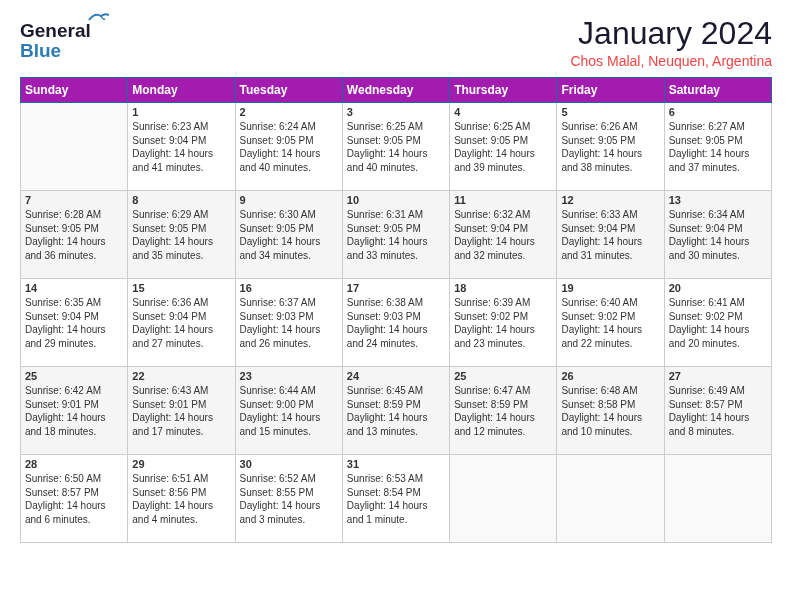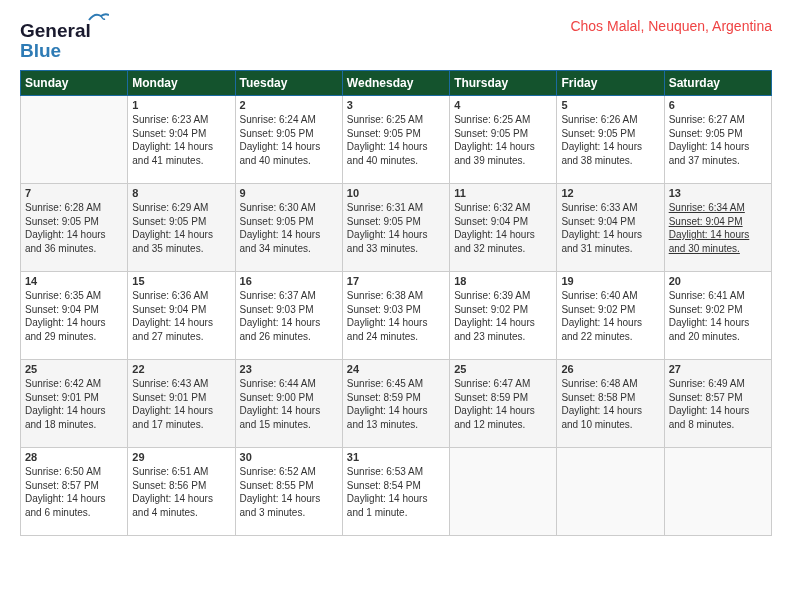--- a/index.html
+++ b/index.html
@@ -44,21 +44,21 @@
       margin-top: 2px;
     }
     .calendar {
       flex: 1;
       border: 1px solid #ccc;
       border-collapse: collapse;
       width: 100%;
       table-layout: fixed;
     }
     .calendar th {
-      background: #14532d;
+      background: #a21caf;
       color: #fff;
       font-size: 12px;
       font-weight: bold;
       padding: 5px 4px;
       text-align: left;
       border: 1px solid #1a6aa0;
     }
     .calendar td {
       border: 1px solid #ccc;
       vertical-align: top;
@@ -97,20 +97,21 @@
           <span style="font-size:19px;font-weight:bold;color:#1a1a2e;">General</span>
           <svg style="position:absolute;top:-8px;right:-18px;" width="22" height="16" viewBox="0 0 22 16">
             <path d="M2,8 Q8,0 14,4 Q18,1 22,3" stroke="#2e7bb5" stroke-width="2" fill="none"></path>
             <path d="M14,4 Q16,8 18,7" stroke="#2e7bb5" stroke-width="1.5" fill="none"></path>
           </svg>
         </div>
       </div>
       <div style="font-size:19px;font-weight:bold;color:#2e7bb5;margin-top:-2px;">Blue</div>
     </div>
     <div class="title-area">
+      <div class="month-title">January 2024</div>
       <div class="location">Chos Malal, Neuquen, Argentina</div>
     </div>
   </div>
 
   <table class="calendar">
     <thead>
       <tr>
 
       <th>Sunday</th>
           <th>Monday</th>
@@ -205,21 +206,21 @@
           </td>
           <td>
             <span class="day-num">12</span>
             <div class="cell-info" style="white-space: pre-line;">Sunrise: 6:33 AM
 Sunset: 9:04 PM
 Daylight: 14 hours
 and 31 minutes.</div>
           </td>
           <td>
             <span class="day-num">13</span>
-            <div class="cell-info" style="white-space: pre-line; text-decoration: underline;">Sunrise: 6:34 AM
+            <div class="cell-info" style="white-space: pre-line;">Sunrise: 6:34 AM
 Sunset: 9:04 PM
 Daylight: 14 hours
 and 30 minutes.</div>
           </td>
         </tr>
         <tr>
           <td>
             <span class="day-num">14</span>
             <div class="cell-info" style="white-space: pre-line;">Sunrise: 6:35 AM
 Sunset: 9:04 PM

